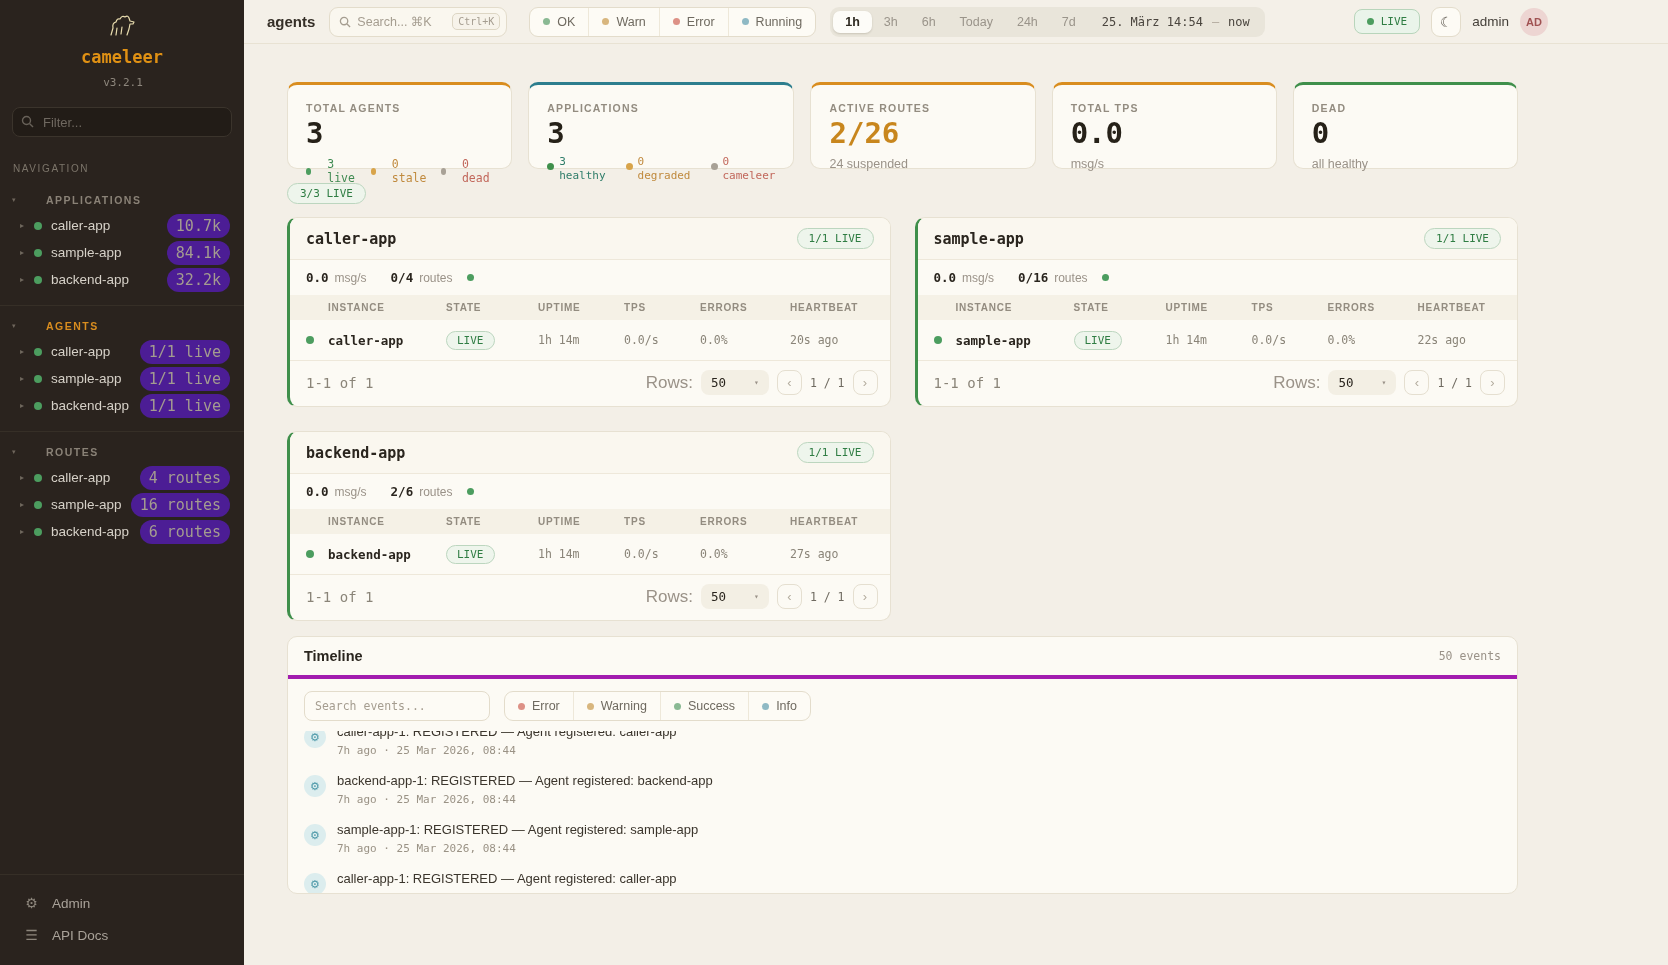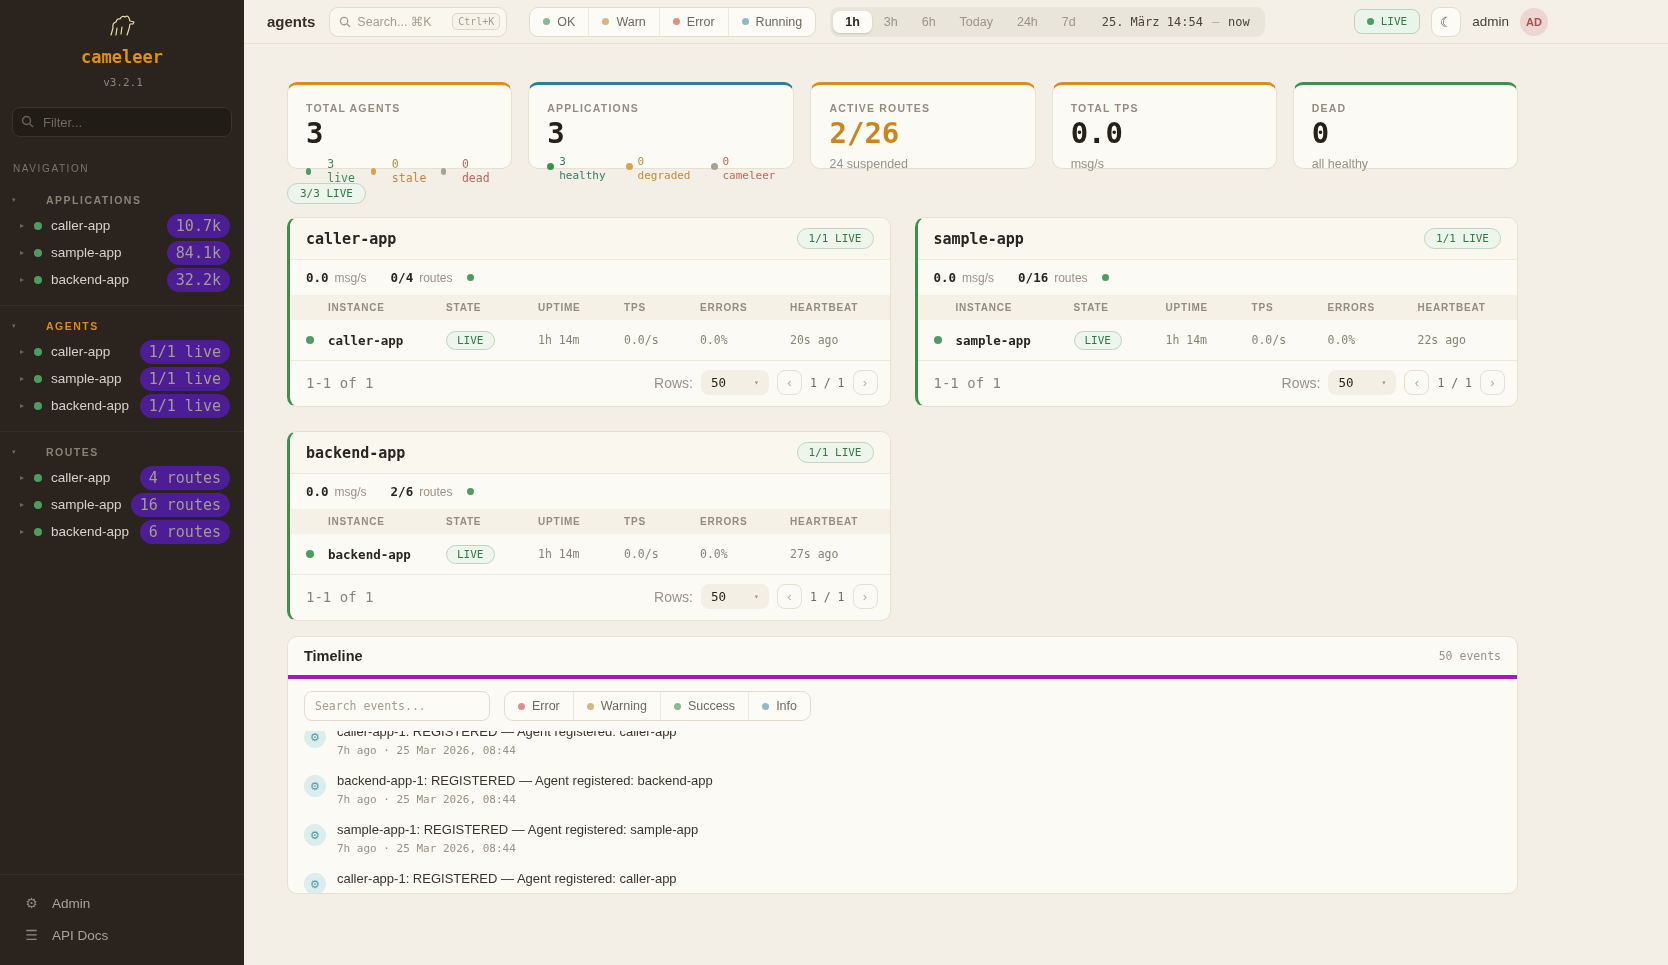--- a/index.html
+++ b/index.html
@@ -101,21 +101,21 @@
   .thead span { font-size:10px; letter-spacing:.8px; font-weight:bold; color:#938c80; }
   .trow { padding:10px 16px; border-bottom:1px solid #eee8da; cursor:pointer; }
   .trow .rdot { width:8px; height:8px; border-radius:50%; background:#4c9d5f; }
   .trow .iname { font-family:"DejaVu Sans Mono", monospace; font-weight:bold; font-size:12.5px; color:#2a251e; }
   .trow .cell { font-family:"DejaVu Sans Mono", monospace; font-size:11.5px; color:#8a8478; }
   .state-badge { display:inline-block; background:#eef5ec; border:1px solid #bcd6bf; border-radius:999px;
     padding:2px 10px; font-family:"DejaVu Sans Mono", monospace; font-size:11px; color:#2f7d43; }
   .tfoot { display:flex; align-items:center; padding:9px 12px 11px 16px; }
   .tfoot .range { font-family:"DejaVu Sans Mono", monospace; font-size:14px; color:#8a8478; }
   .tfoot .right { margin-left:auto; display:flex; align-items:center; gap:8px; }
-  .rows-label { font-size:14px; color:#9a9288; }
+  .rows-label { font-size:17px; color:#9a9288; }
   .rows-select { display:flex; align-items:center; gap:28px; background:#f3efe4; border-radius:8px; padding:5px 10px;
     font-family:"DejaVu Sans Mono", monospace; font-size:12.5px; color:#2a251e; cursor:pointer; }
   .rows-select .caret { font-size:8px; color:#9a9288; }
   .pg-btn { width:25px; height:25px; border:1px solid #e5dfd0; background:transparent; border-radius:8px;
     color:#b3ac9e; font-size:13px; cursor:pointer; display:flex; align-items:center; justify-content:center; }
   .pg-num { font-family:"DejaVu Sans Mono", monospace; font-size:11.5px; color:#6f6a60; }
 
   
   .timeline-card { margin-top:15px; background:#fcfaf4; border:1px solid #e7e1d2; border-radius:10px; overflow:hidden; }
   .tl-head { display:flex; align-items:center; justify-content:space-between; height:42px; padding:0 16px; border-bottom:4px solid #a21caf; }

